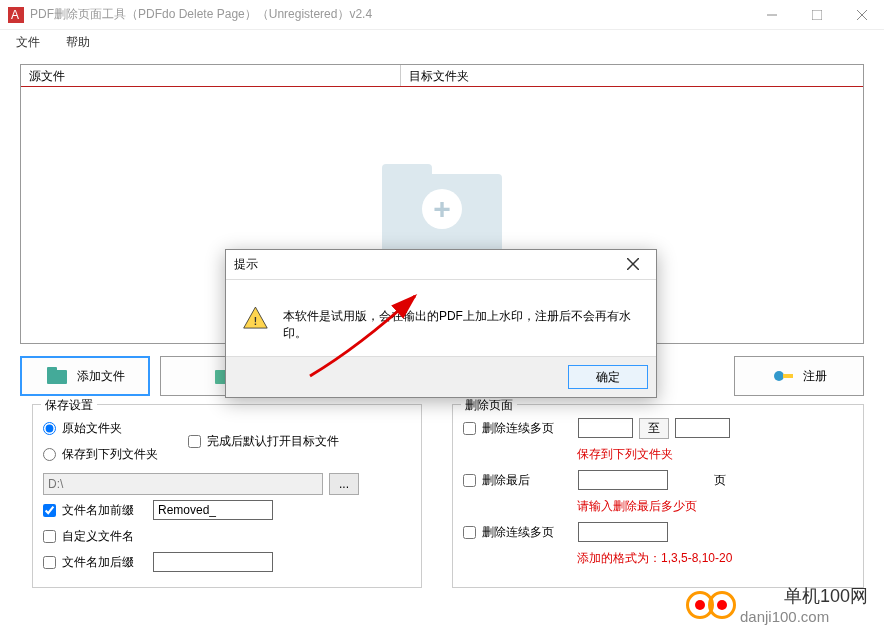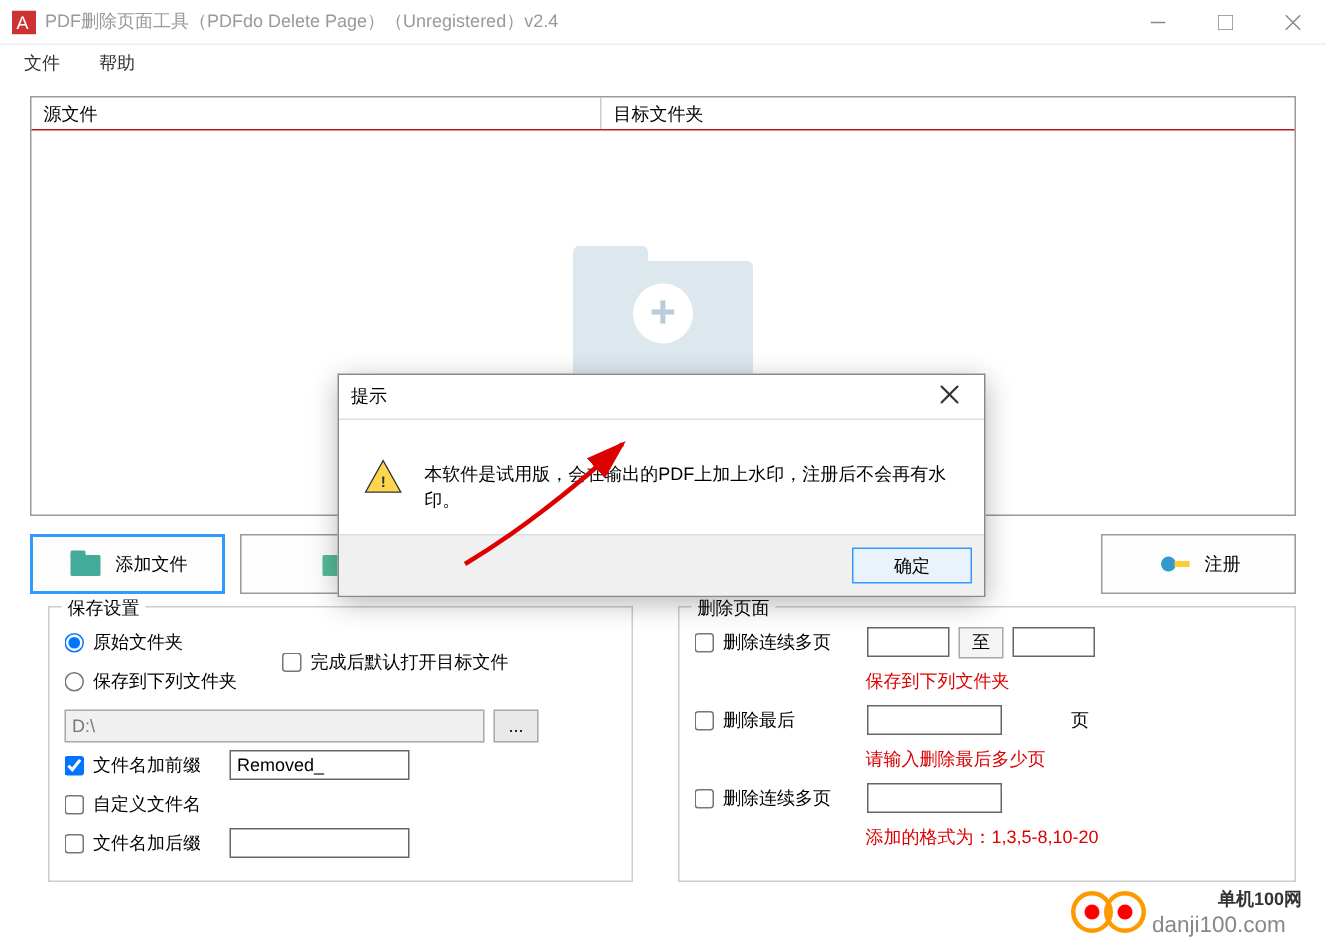--- a/index.html
+++ b/index.html
@@ -45,21 +45,21 @@
 .path-btn { width: 30px; height: 22px; border: 1px solid #aaa; background: #e9e9e9; }
 .txt-input { width: 120px; height: 20px; border: 1px solid #666; padding: 0 4px; }
 .small-input { width: 55px; height: 20px; border: 1px solid #666; text-align: center; }
 .small-input.wide { width: 90px; }
 .to-label { border: 1px solid #aaa; padding: 1px 8px; background: #f5f5f5; }
 .hint-red { color: #d00; margin-left: 8px; }
 
 .watermark { position: absolute; right: 16px; bottom: 8px; display: flex; align-items: center; gap: 4px; color: #333; }
 .watermark .logo-c { width: 28px; height: 28px; border: 3px solid #f90; border-radius: 50%; display: flex; align-items: center; justify-content: center; }
 .watermark .logo-dot { width: 10px; height: 10px; background: #f00; border-radius: 50%; }
-.watermark .wm-main { font-size: 12px; font-weight: bold; margin-left: 44px; }
+.watermark .wm-main { font-size: 18px; font-weight: normal; margin-left: 44px; }
 .watermark .wm-sub { font-size: 15px; color: #888; }
 
 
 .dialog { position: absolute; left: 225px; top: 249px; width: 432px; background: #fff; border: 1px solid #888; box-shadow: 0 4px 18px rgba(0,0,0,.3); z-index: 100; }
 .dialog .dlg-title { height: 30px; display: flex; align-items: center; padding: 0 8px; border-bottom: 1px solid #ddd; }
 .dialog .dlg-title .t { flex: 1; }
 .dialog .dlg-close { width: 30px; text-align: center; font-size: 16px; cursor: pointer; }
 .dialog .dlg-body { padding: 24px 16px 14px; display: flex; align-items: flex-start; gap: 14px; position: relative; }
 .dialog .warn-ico { width: 28px; height: 28px; }
 .dialog .dlg-foot { border-top: 1px solid #ddd; background: #f0f0f0; padding: 8px; display: flex; justify-content: flex-end; }

